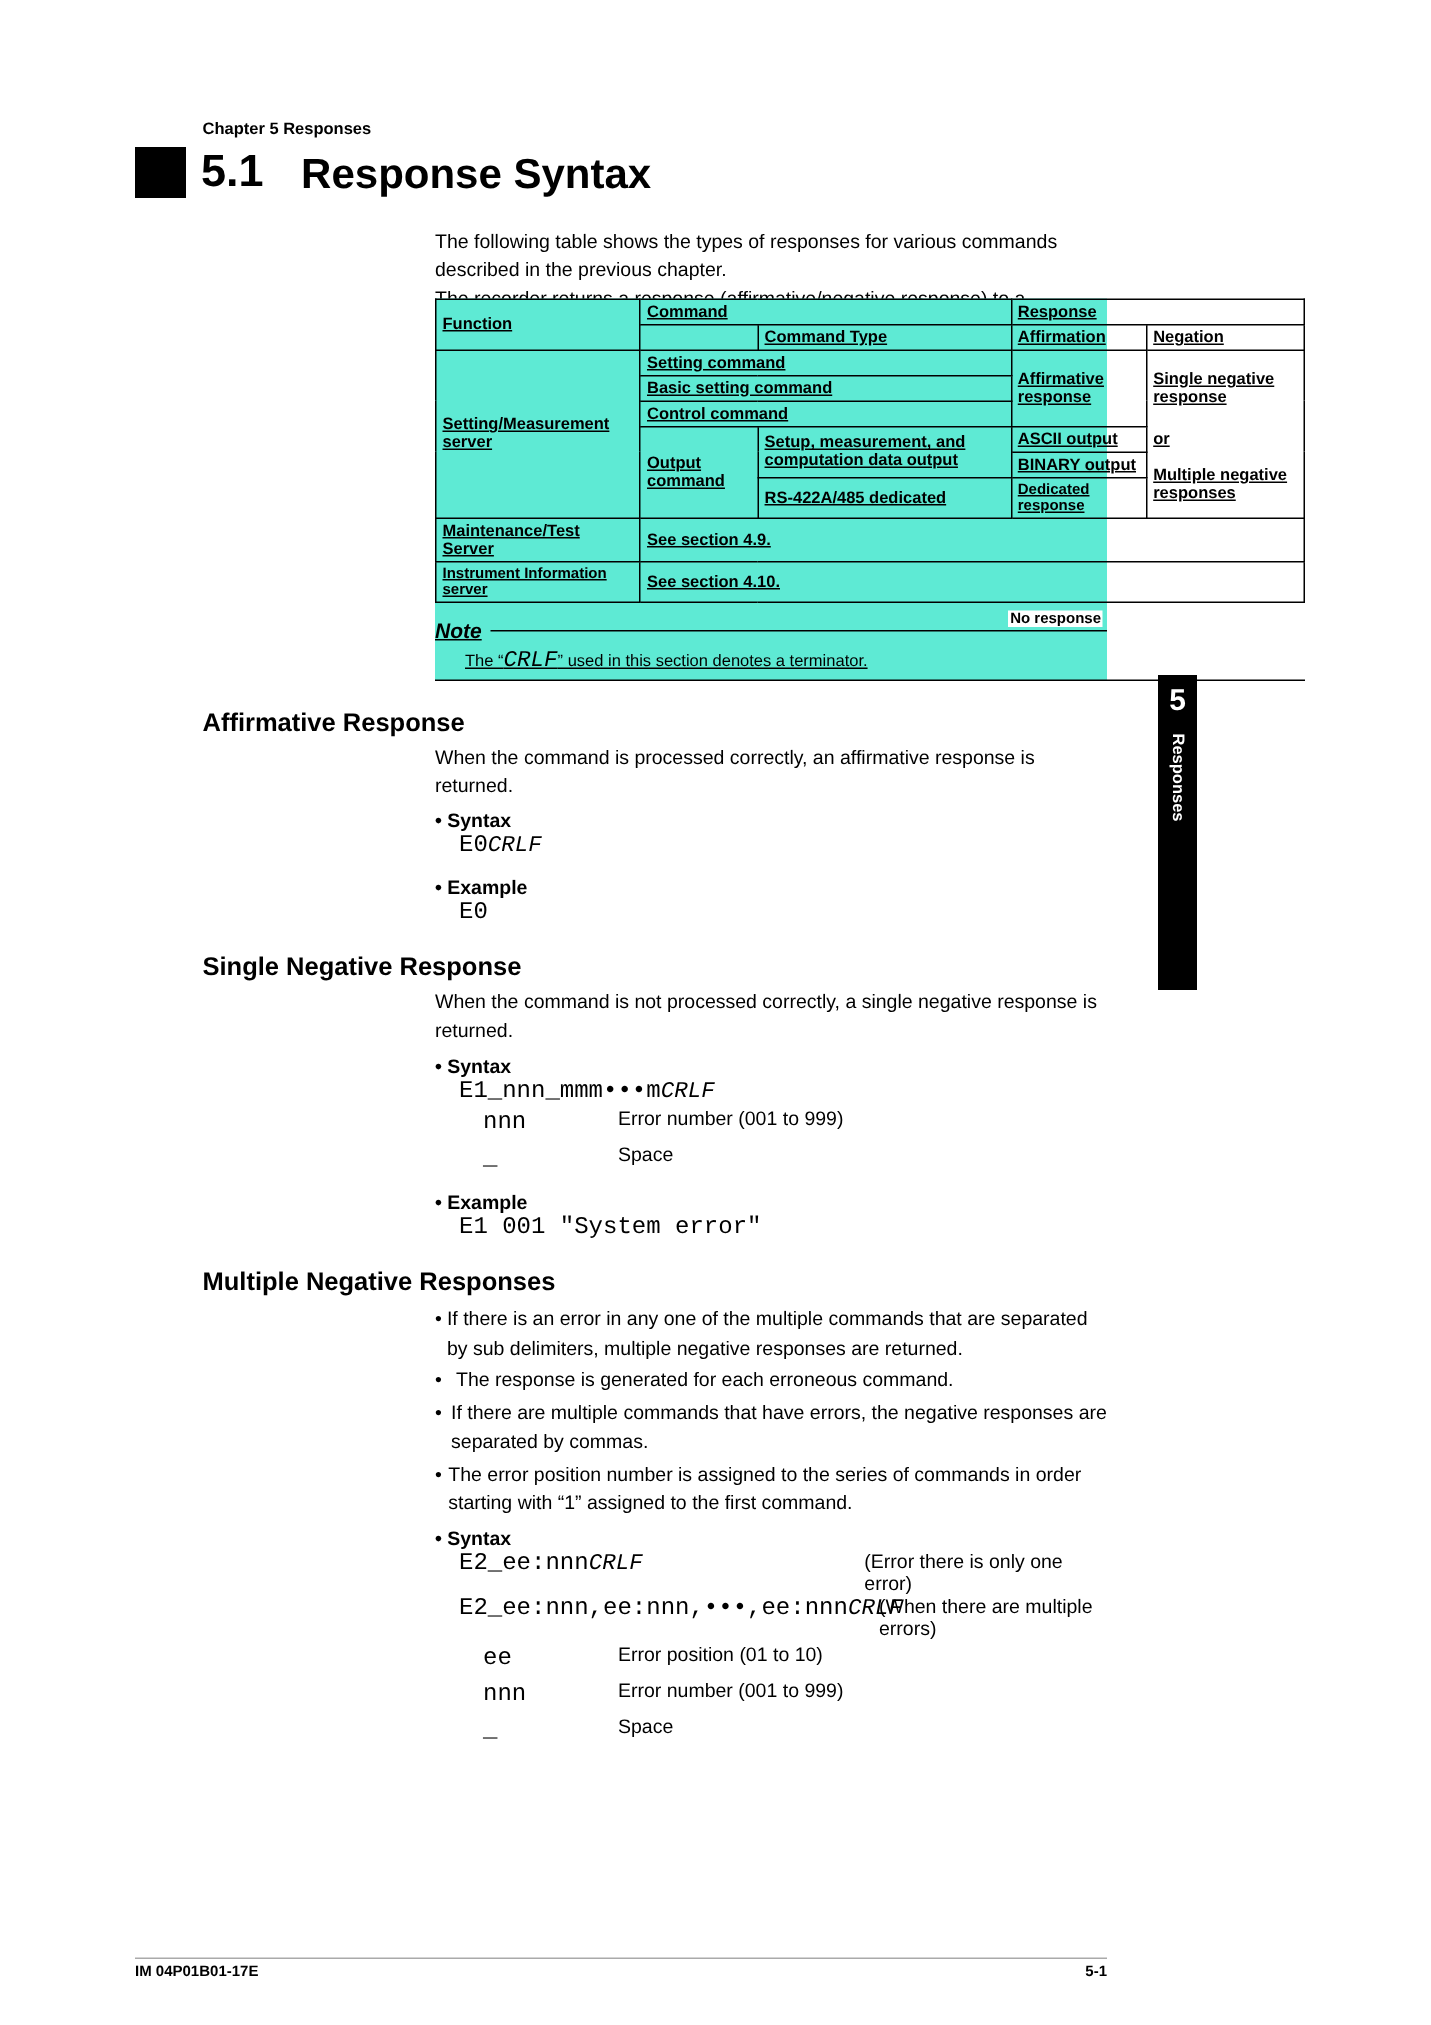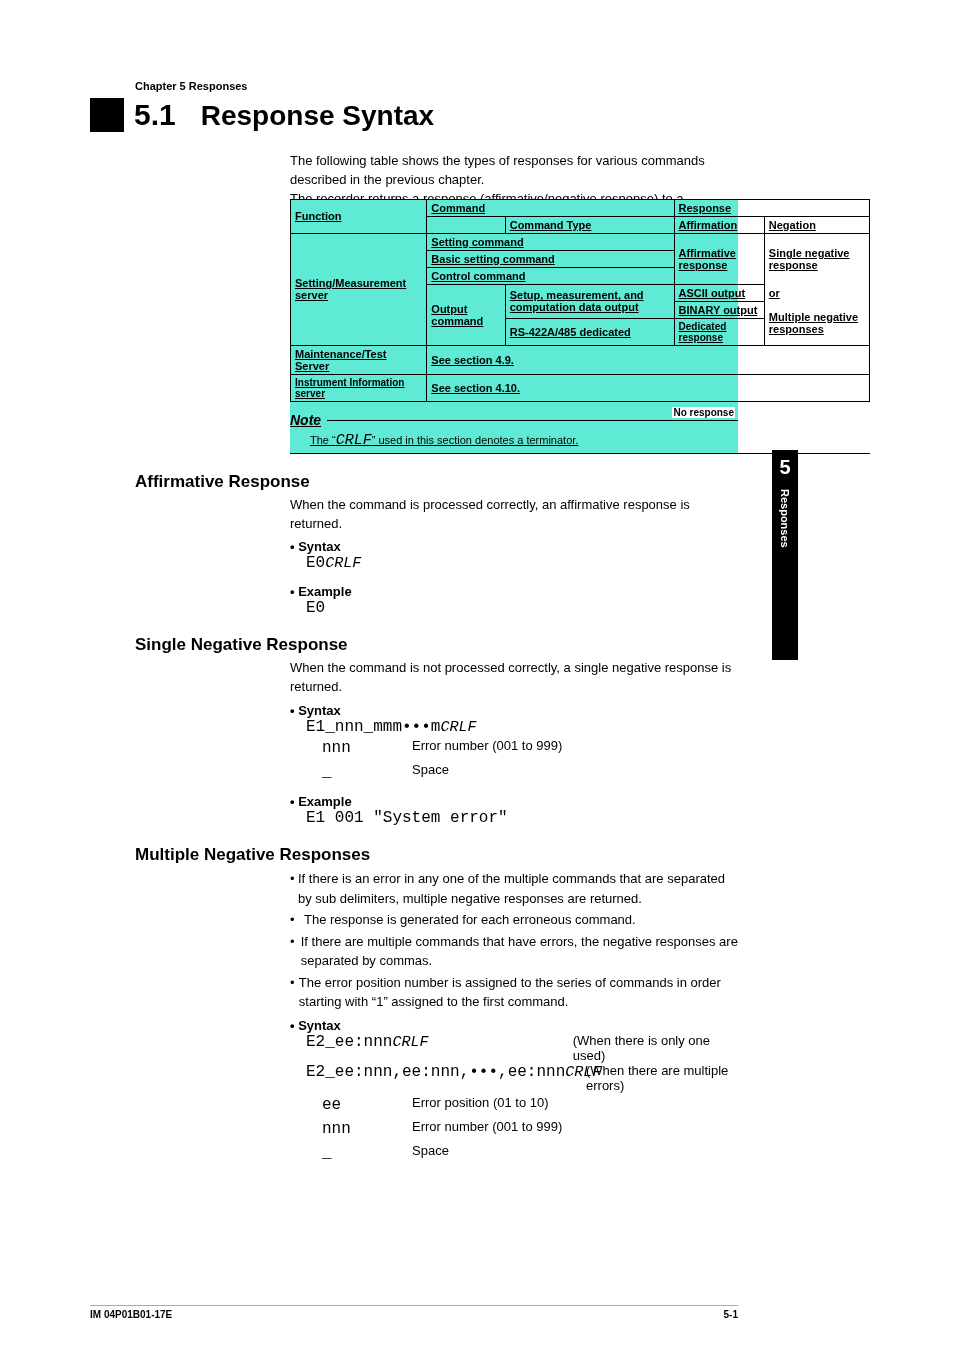--- a/index.html
+++ b/index.html
@@ -342,21 +342,21 @@
         <span class="dot">•</span>
         <span>If there are multiple commands that have errors, the negative responses are separated by commas.</span>
       </div>
     <div class="li-row">
         <span class="dot">•</span>
         <span>The error position number is assigned to the series of commands in order starting with “1” assigned to the first command.</span>
       </div>
     <div class="bullet">Syntax</div>
     <div class="syntax-row">
       <span class="sx"><span class="mono">E2_ee:nnn</span><span class="monoi">CRLF</span></span>
-      <span>(When there is only one used)</span>
+      <span>(Error there is only one error)</span>
     </div>
     <div class="syntax-row">
       <span class="sx"><span class="mono">E2_ee:nnn,ee:nnn,•••,ee:nnn</span><span class="monoi">CRLF</span></span>
       <span>(When there are multiple errors)</span>
     </div>
     <div class="kv">
         <span class="k mono">ee</span>
         <span>Error position (01 to 10)</span>
       </div>
     <div class="kv">

